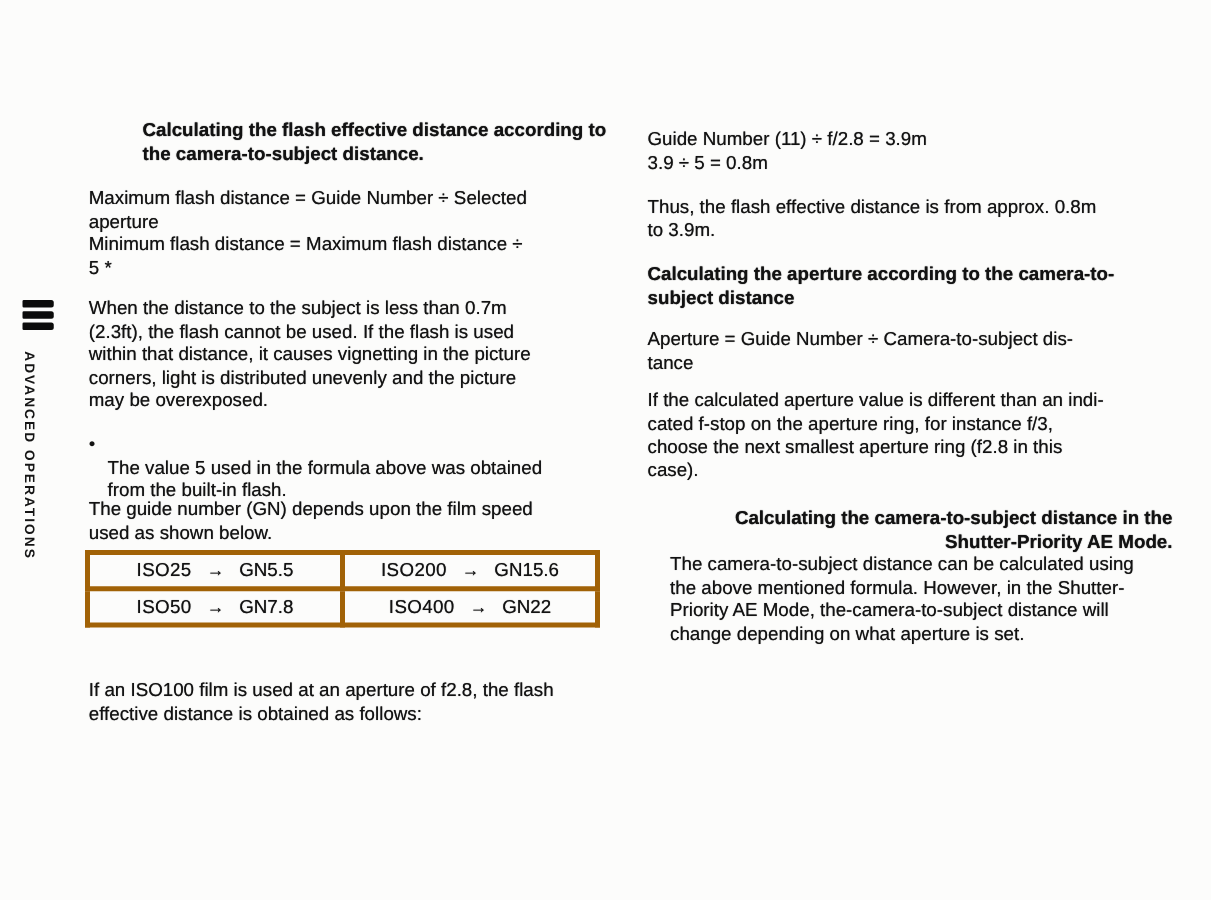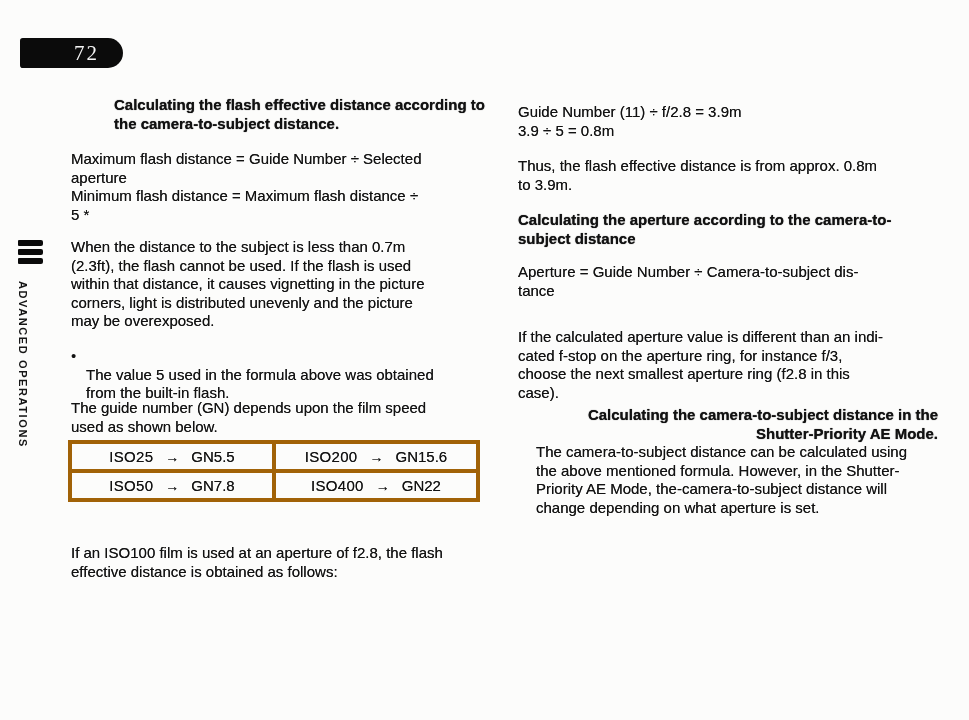--- a/index.html
+++ b/index.html
@@ -58,21 +58,21 @@
   #lc-para1{top:238px;}
   #lc-bullet{top:347px;padding-left:15px;}
   #lc-bullet .marker{position:absolute;left:0;top:0;text-shadow:none;}
   #lc-para2{top:399px;}
   #lc-para3{top:544px;}
 
   #rc-formula2{top:103px;}
   #rc-para4{top:157px;}
   #rc-heading2{top:211px;}
   #rc-formula3{top:263px;}
-  #rc-para5{top:328px;}
+  #rc-para5{top:312px;}
   #rc-heading3{top:406px;text-align:right;}
   #rc-para6{top:443px;margin-left:18px;}
 
   
   .gn-table{
     position:absolute;left:68px;top:440px;
     border-collapse:collapse;
     width:412px;
     table-layout:fixed;
   }
@@ -85,23 +85,20 @@
     padding:0;
   }
   .gn-table .arrow{margin:0 12px;font-size:14px;}
   .gn-table .iso{letter-spacing:0.3px;}
 </style>
 </head>
 <body>
 
 <div class="page">
 
-  <div class="page-tab">
-    <span class="num">72</span>
-  </div>
 
   <div class="sidebar-icon">
     <div class="bar"></div>
     <div class="bar"></div>
     <div class="bar"></div>
   </div>
   <div class="sidebar-label">ADVANCED OPERATIONS</div>
 
   <div class="col-left">
     <div class="block heading" id="lc-heading1">Calculating the flash effective distance according to

